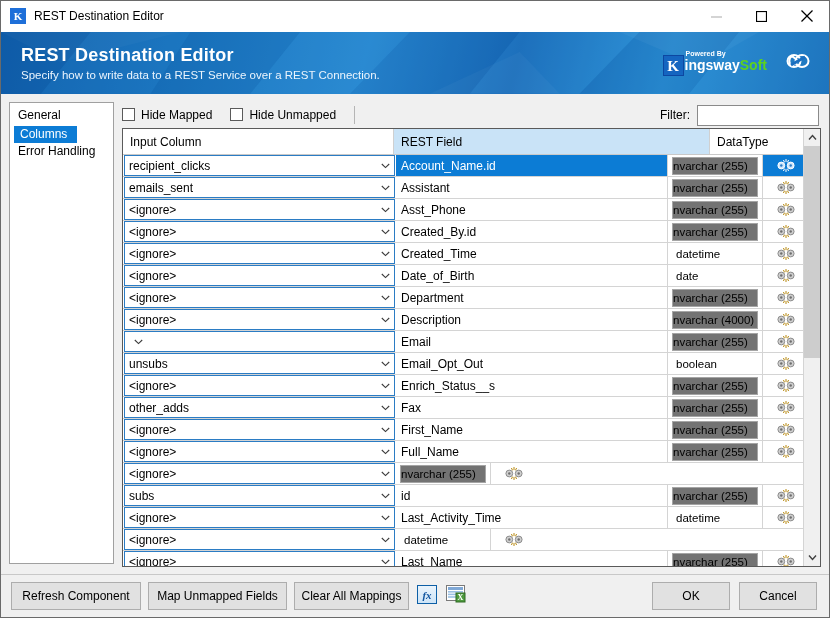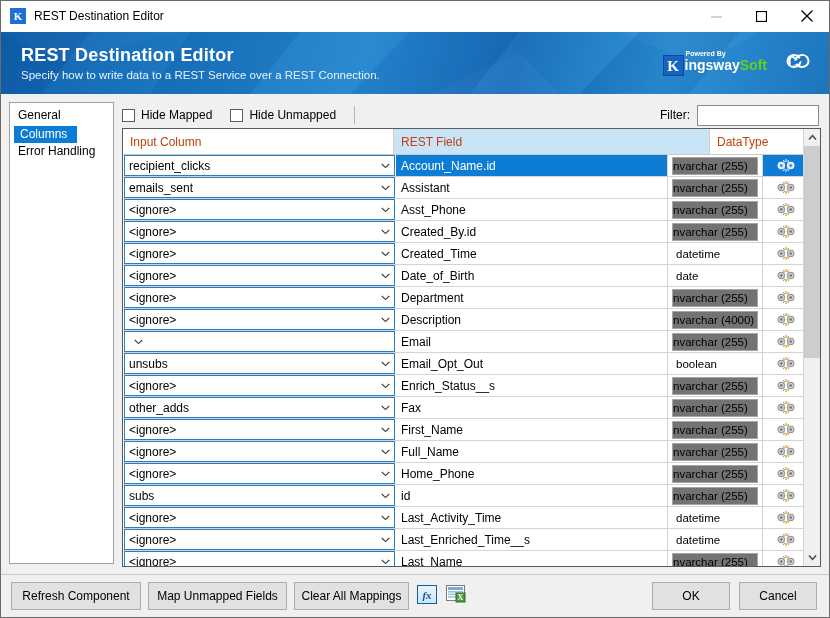--- a/index.html
+++ b/index.html
@@ -151,21 +151,21 @@
     min-width: 0;
   }
 
   .toolbar {
     height: 26px;
     display: flex;
     align-items: center;
     flex: 0 0 auto;
   }
   .chk-wrap {
-    display: flex; align-items: center; gap: 6px;
+    display: flex; gap: 6px;
     margin-right: 18px;
     font-size: 12px; color: #000;
   }
   .chk-box {
     width: 13px; height: 13px;
     border: 1px solid #5a5a5a;
     background: #ffffff;
     flex: 0 0 auto;
   }
   .tb-sep {
@@ -199,21 +199,21 @@
   }
   .grid-body { flex: 1 1 auto; min-width: 0; overflow: hidden; }
 
   .grid-head {
     display: flex;
     height: 26px;
     border-bottom: 1px solid #c9c9c9;
   }
   .gh {
     font-size: 12px;
-    color: #c2410c;
+    color: #000000;
     display: flex;
     align-items: center;
     padding-left: 7px;
     background: #ffffff;
     border-right: 1px solid #d0d0d0;
   }
   .gh.rest { background: #c9e3f7; }
   .c-input { width: 271px; flex: 0 0 auto; }
   .c-rest  { width: 316px; flex: 0 0 auto; }
   .c-type  { width: 95px;  flex: 0 0 auto; }
@@ -875,21 +875,20 @@
               </div>
               <div class="row">
       <div class="cell-input">
         <span class="val">&lt;ignore&gt;</span>
         <span class="chev">
     <svg width="9" height="6" viewBox="0 0 9 6">
       <polyline points="0.8,1 4.5,4.6 8.2,1" fill="none" stroke="#3b3b3b" stroke-width="1.1"></polyline>
     </svg>
                   </span>
       </div>
-      <div class="cell-rest">Home_Phone</div>
       <div class="cell-type">
         <span class="pill">nvarchar (255)</span>
       </div>
       <div class="cell-unmap">
     <svg width="18" height="15" viewBox="0 0 18 15">
       <g stroke="#b88a12" stroke-width="1" fill="none">
         <line x1="9" y1="1" x2="9" y2="4"></line>
         <line x1="6.4" y1="2" x2="7.6" y2="4.4"></line>
         <line x1="11.6" y1="2" x2="10.4" y2="4.4"></line>
         <line x1="9" y1="14" x2="9" y2="11"></line>
@@ -965,21 +964,20 @@
               </div>
               <div class="row">
       <div class="cell-input">
         <span class="val">&lt;ignore&gt;</span>
         <span class="chev">
     <svg width="9" height="6" viewBox="0 0 9 6">
       <polyline points="0.8,1 4.5,4.6 8.2,1" fill="none" stroke="#3b3b3b" stroke-width="1.1"></polyline>
     </svg>
                   </span>
       </div>
-      <div class="cell-rest">Last_Enriched_Time__s</div>
       <div class="cell-type">
         <span class="plain">datetime</span>
       </div>
       <div class="cell-unmap">
     <svg width="18" height="15" viewBox="0 0 18 15">
       <g stroke="#b88a12" stroke-width="1" fill="none">
         <line x1="9" y1="1" x2="9" y2="4"></line>
         <line x1="6.4" y1="2" x2="7.6" y2="4.4"></line>
         <line x1="11.6" y1="2" x2="10.4" y2="4.4"></line>
         <line x1="9" y1="14" x2="9" y2="11"></line>

